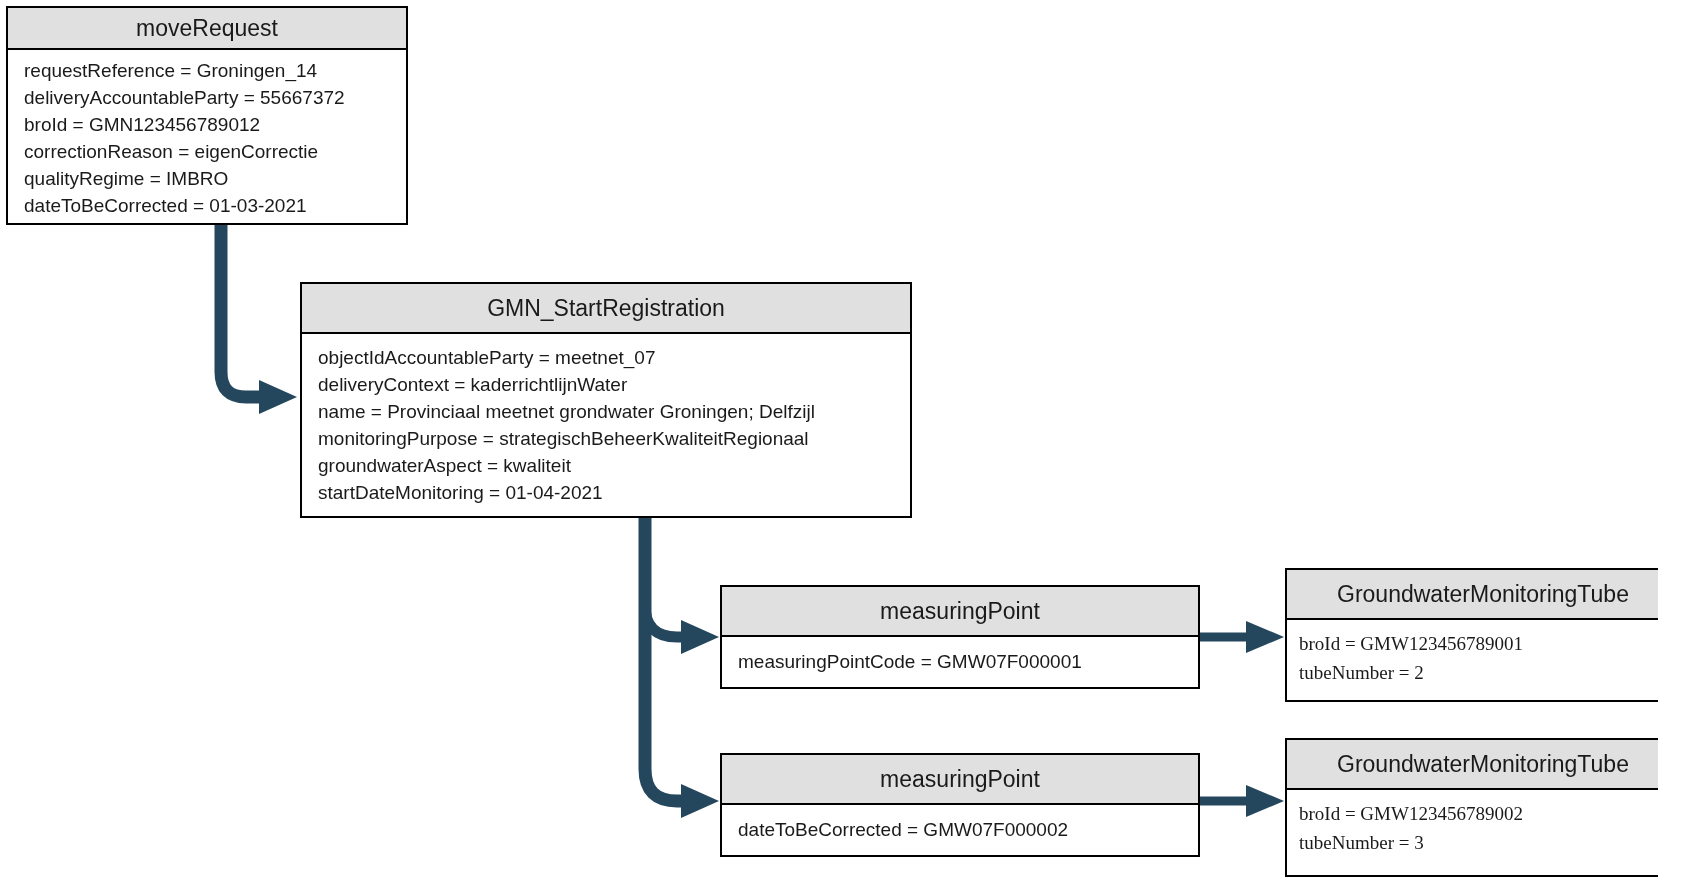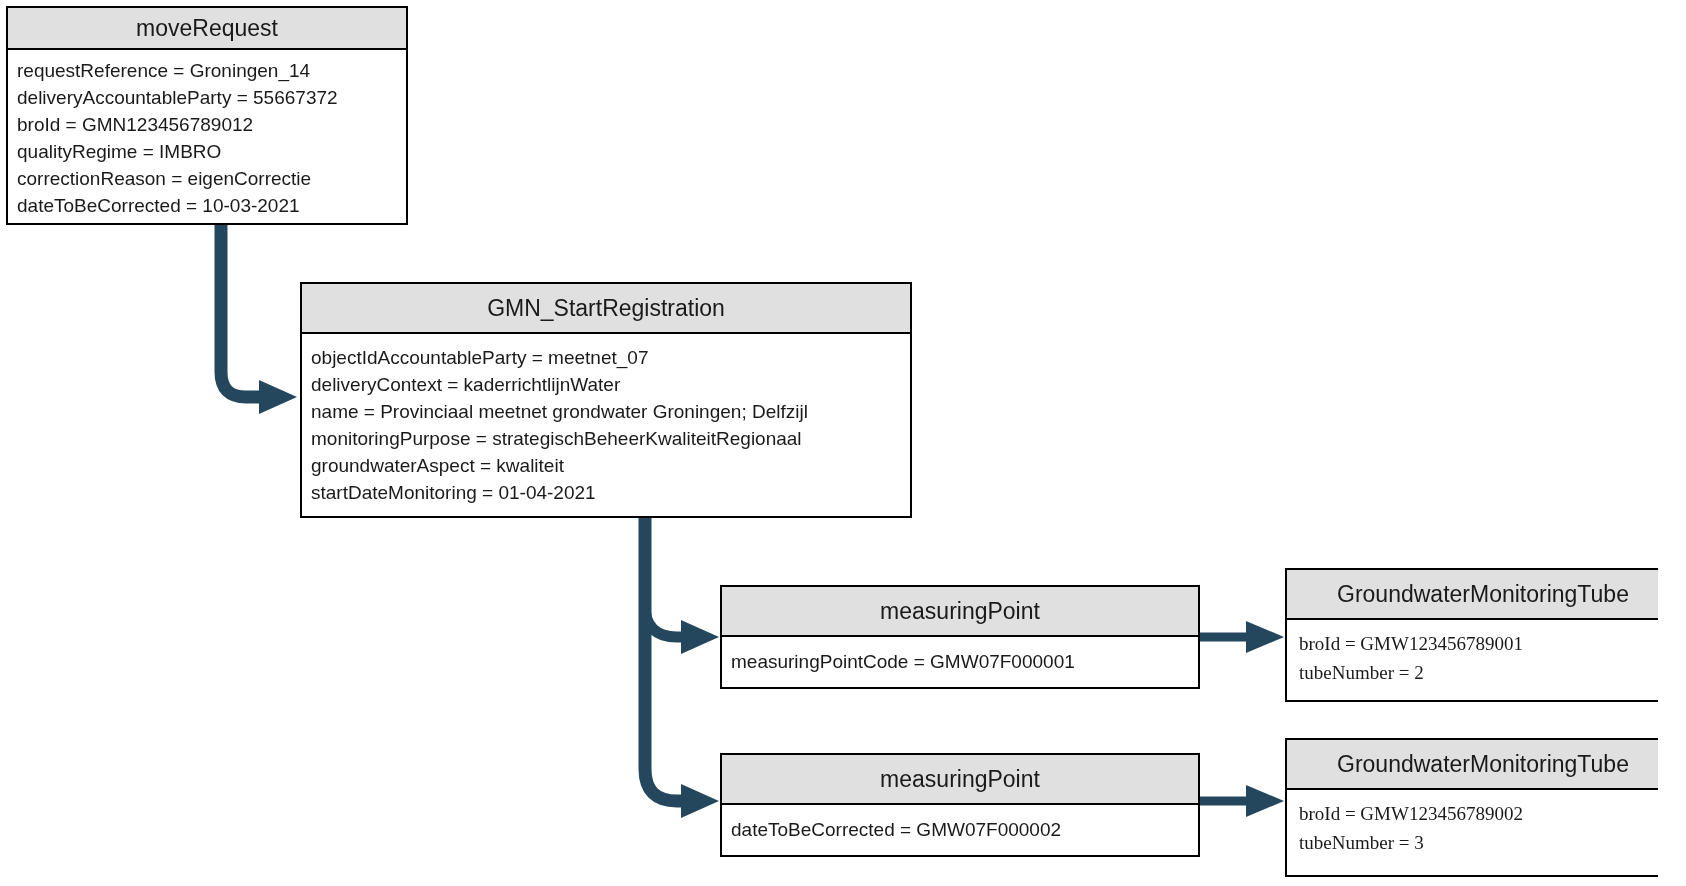--- a/index.html
+++ b/index.html
@@ -15,21 +15,21 @@
   .edges{position:absolute;left:0;top:0;width:1686px;height:886px;pointer-events:none;}
   .edges path{fill:none;stroke:var(--arrow);}
   .edges polygon{fill:var(--arrow);stroke:none;}
   .node{position:absolute;border:2px solid var(--node-border);background:var(--node-body-bg);}
   .node-title{
     display:flex;align-items:center;justify-content:center;
     background:var(--node-header-bg);
     border-bottom:2px solid var(--node-border);
     font-size:23px;color:#1a1a1a;
   }
-  .node-body{padding:7px 8px 0 9px;font-size:19px;line-height:27px;color:#1a1a1a;}
+  .node-body{padding:7px 8px 0 16px;font-size:19px;line-height:27px;color:#1a1a1a;}
   .node-body .line{white-space:nowrap;}
 
   
   #node-moverequest{left:6px;top:6px;width:402px;height:219px;}
   #node-moverequest .node-title{height:42px;}
 
   #node-gmn{left:300px;top:282px;width:612px;height:236px;}
   #node-gmn .node-title{height:50px;text-align:right;}
   #node-gmn .node-body{padding-top:10px;}
 
@@ -71,23 +71,23 @@
       <polygon points="1284,801 1246,785 1246,817"></polygon>
     </g>
   </svg>
 
   <div class="node" id="node-moverequest">
     <div class="node-title">moveRequest</div>
     <div class="node-body">
       <div class="line">requestReference = Groningen_14</div>
       <div class="line">deliveryAccountableParty = 55667372</div>
       <div class="line">broId = GMN123456789012</div>
+      <div class="line">correctionReason = eigenCorrectie</div>
       <div class="line">qualityRegime = IMBRO</div>
-      <div class="line">correctionReason = eigenCorrectie</div>
-      <div class="line">dateToBeCorrected = 10-03-2021</div>
+      <div class="line">dateToBeCorrected = 01-03-2021</div>
     </div>
   </div>
 
   <div class="node" id="node-gmn">
     <div class="node-title">GMN_StartRegistration</div>
     <div class="node-body">
       <div class="line">objectIdAccountableParty = meetnet_07</div>
       <div class="line">deliveryContext = kaderrichtlijnWater</div>
       <div class="line">name = Provinciaal meetnet grondwater Groningen; Delfzijl</div>
       <div class="line">monitoringPurpose = strategischBeheerKwaliteitRegionaal</div>

